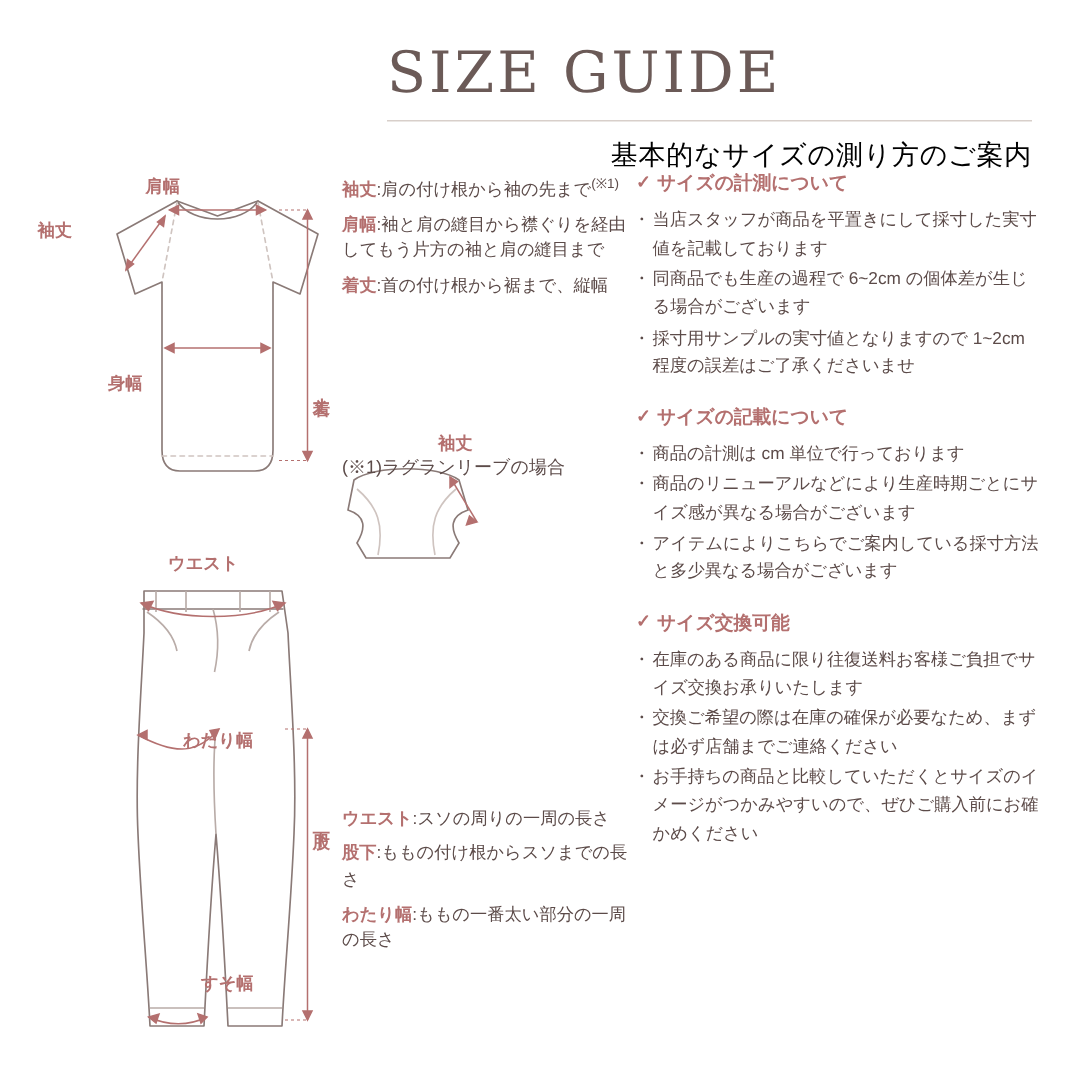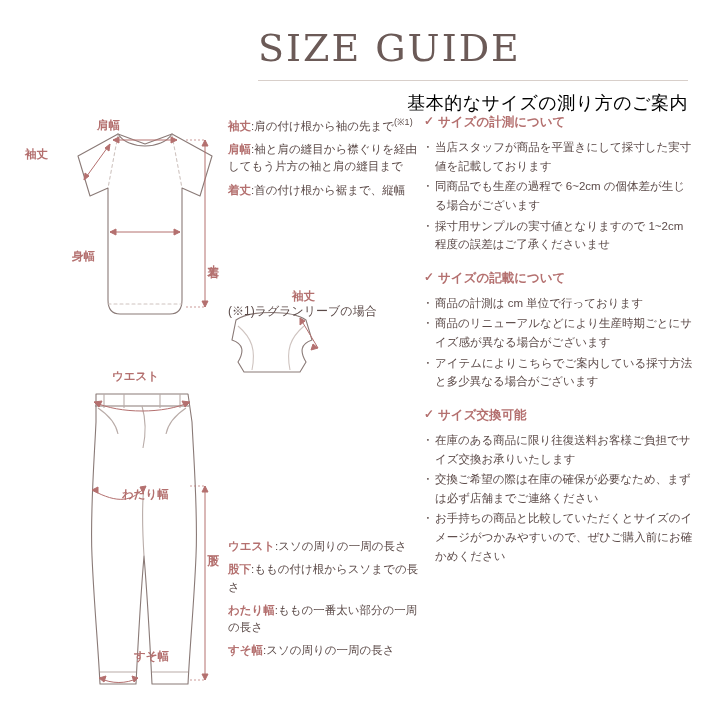--- a/index.html
+++ b/index.html
@@ -284,23 +284,20 @@
   <div class="defs-bottom">
     <div class="def">
       <span class="term">ウエスト</span><span>:</span><span>スソの周りの一周の長さ</span>
     </div>
     <div class="def">
       <span class="term">股下</span><span>:</span><span>ももの付け根からスソまでの長さ</span>
     </div>
     <div class="def">
       <span class="term">わたり幅</span><span>:</span><span>ももの一番太い部分の一周の長さ</span>
     </div>
-    <div class="def">
-      <span class="term">すそ幅</span><span>:</span><span>スソの周りの一周の長さ</span>
-    </div>
   </div>
 
   <div class="right-col">
 
     <div class="sec-head">
       <span class="chk">✓</span>
       <span>サイズの計測について</span>
     </div>
     <ul class="bullets">
       <li>当店スタッフが商品を平置きにして採寸した実寸値を記載しております</li>

